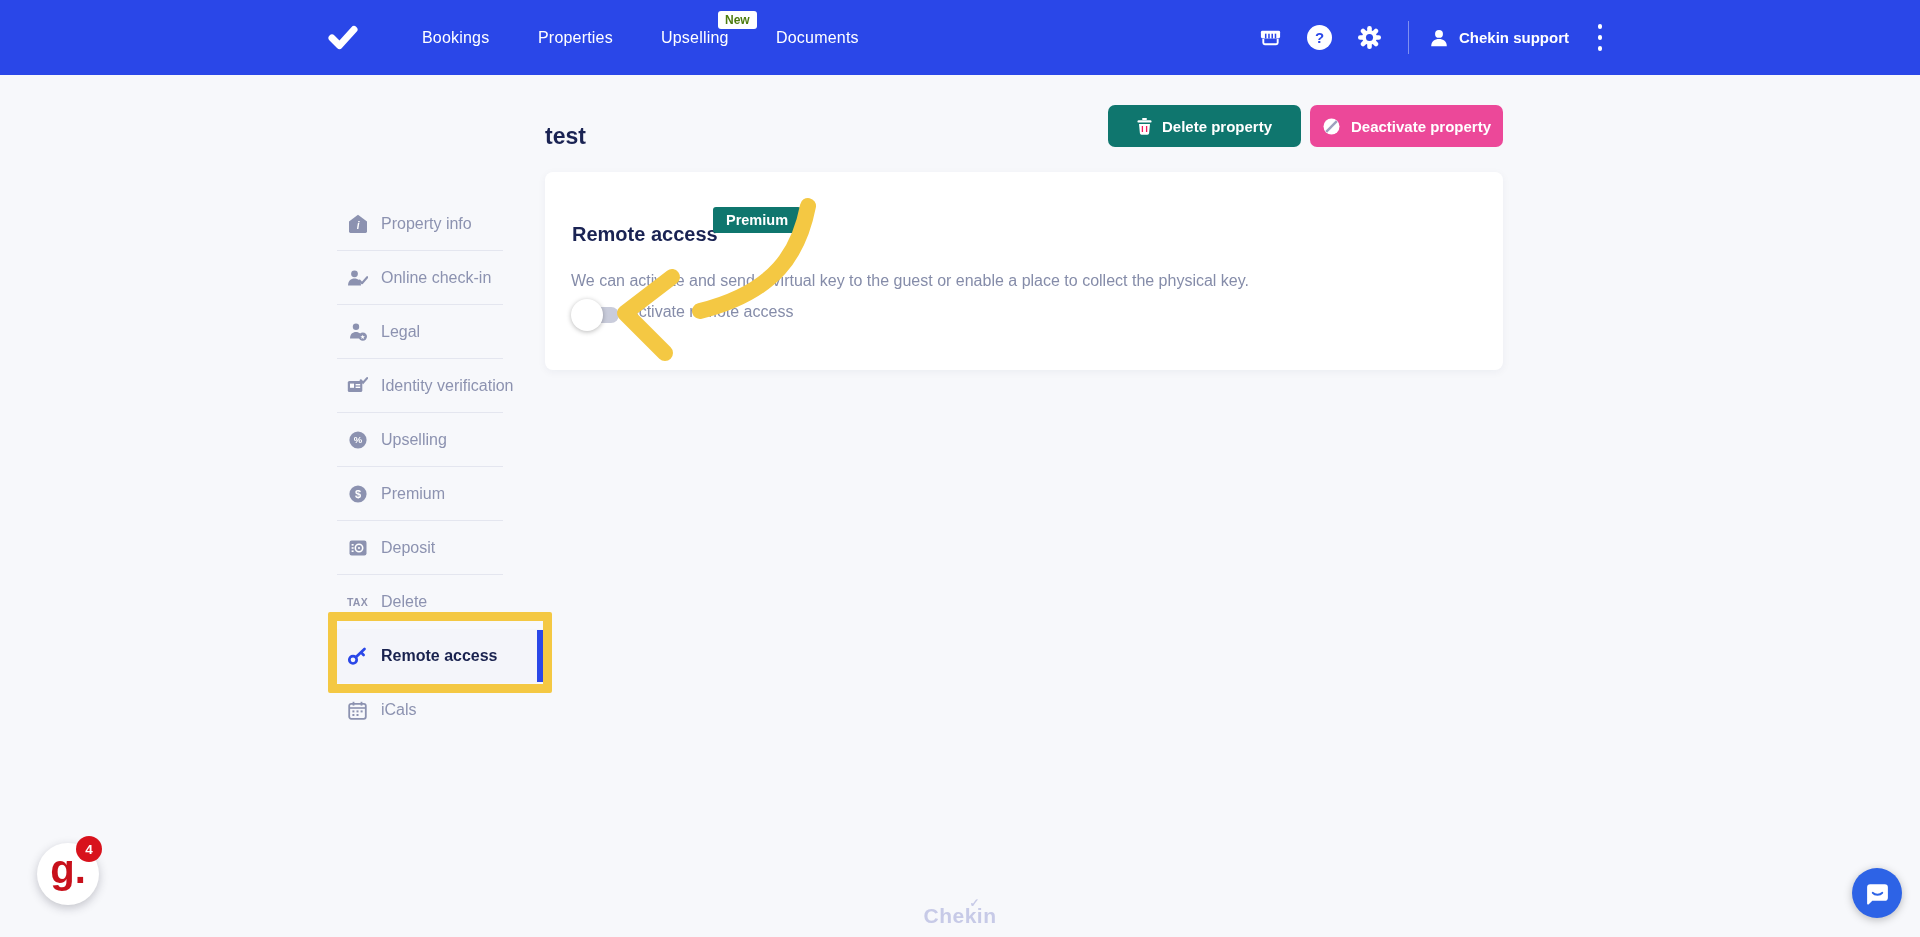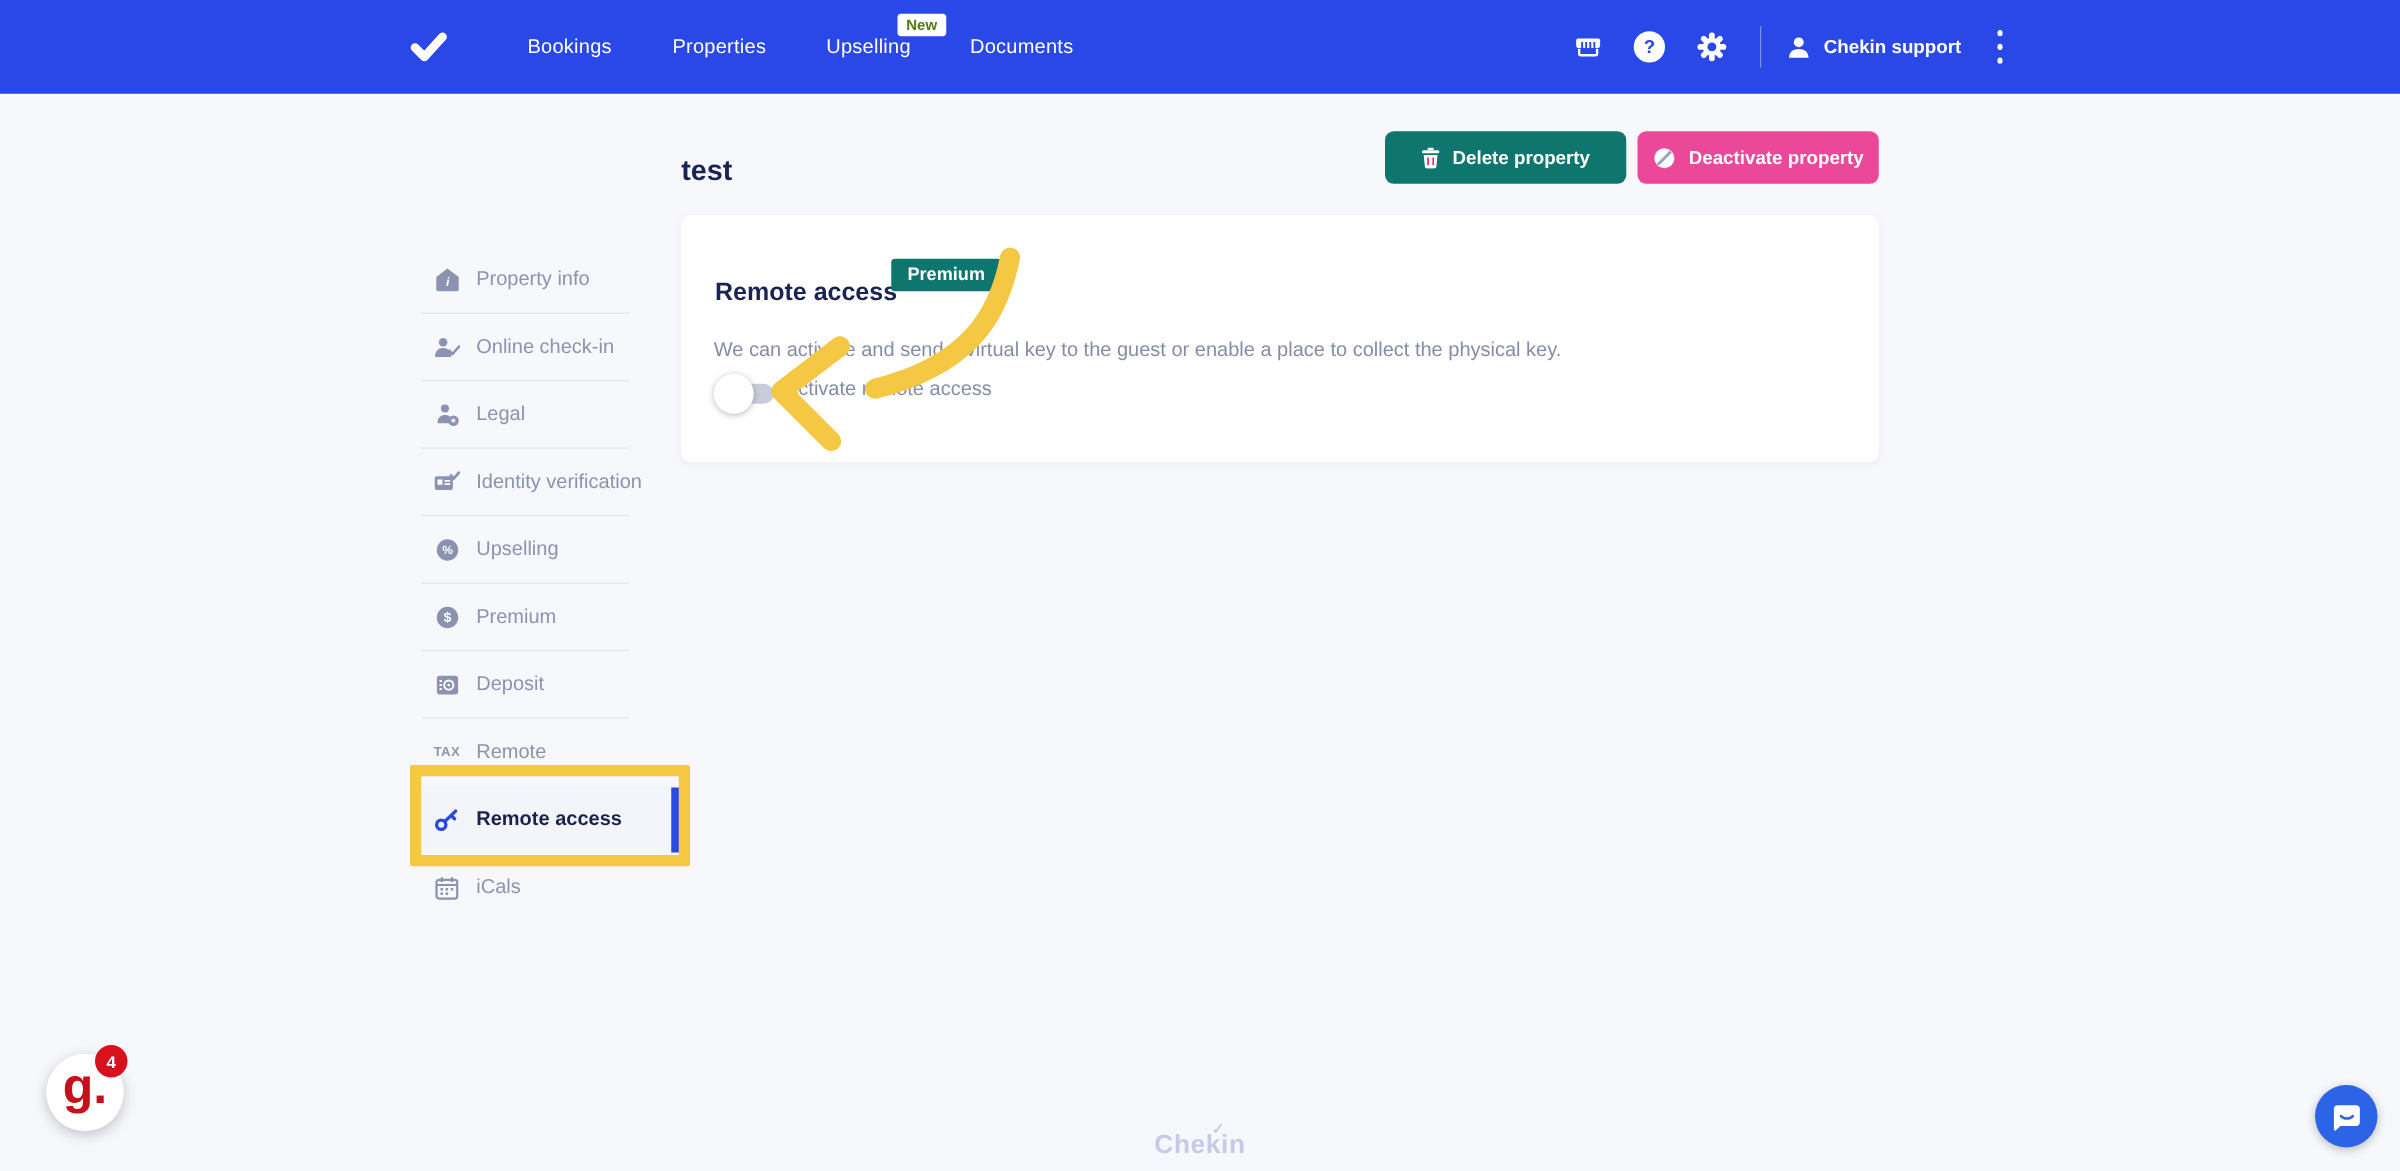--- a/index.html
+++ b/index.html
@@ -247,21 +247,21 @@
         <rect x="3.6" y="12.4" width="2" height="1.6" fill="#fff"></rect>
       </svg>
     </span>
     <span>Deposit</span>
   </div>
 
   <div class="side-item">
     <span class="s-ic">
       <span class="tax-glyph">TAX</span>
     </span>
-    <span>Remote</span>
+    <span>Delete</span>
   </div>
 
   <div class="side-item active">
     <span class="s-ic">
       <svg width="21" height="20" viewBox="0 0 21 20">
         <circle cx="6" cy="13.8" r="3.7" fill="none" stroke="#2A47E8" stroke-width="2.7"></circle>
         <path d="M8.8 11.2 L17.5 2.9 M14 6.4 L16.6 9" fill="none" stroke="#2A47E8" stroke-width="2.7" stroke-linecap="round"></path>
       </svg>
     </span>
     <span>Remote access</span>

